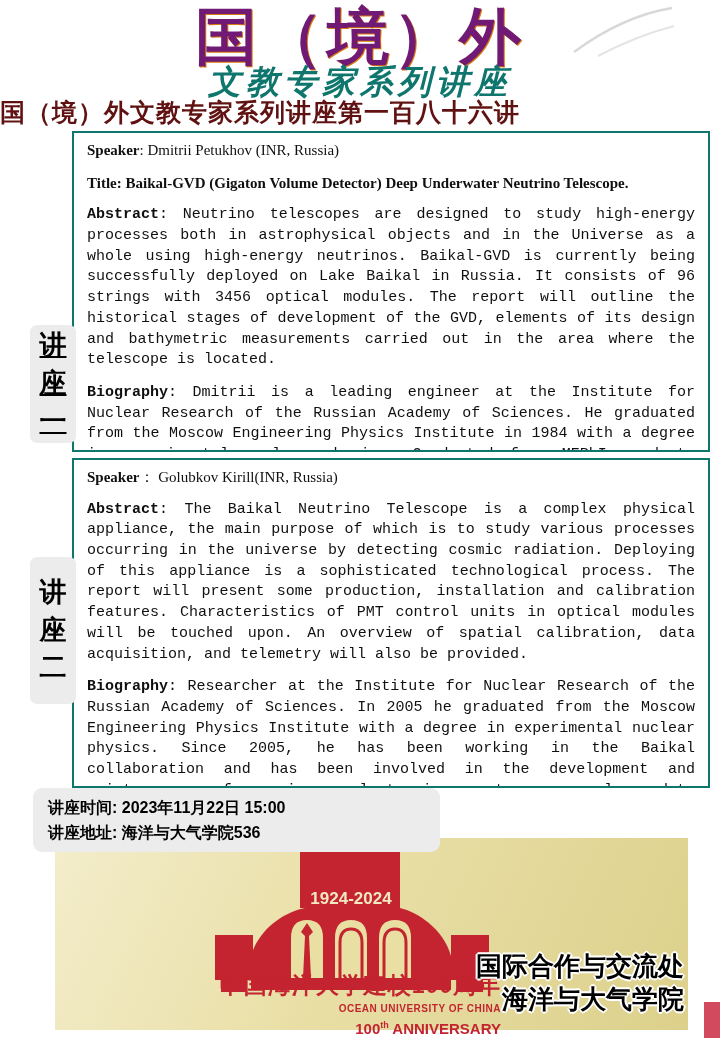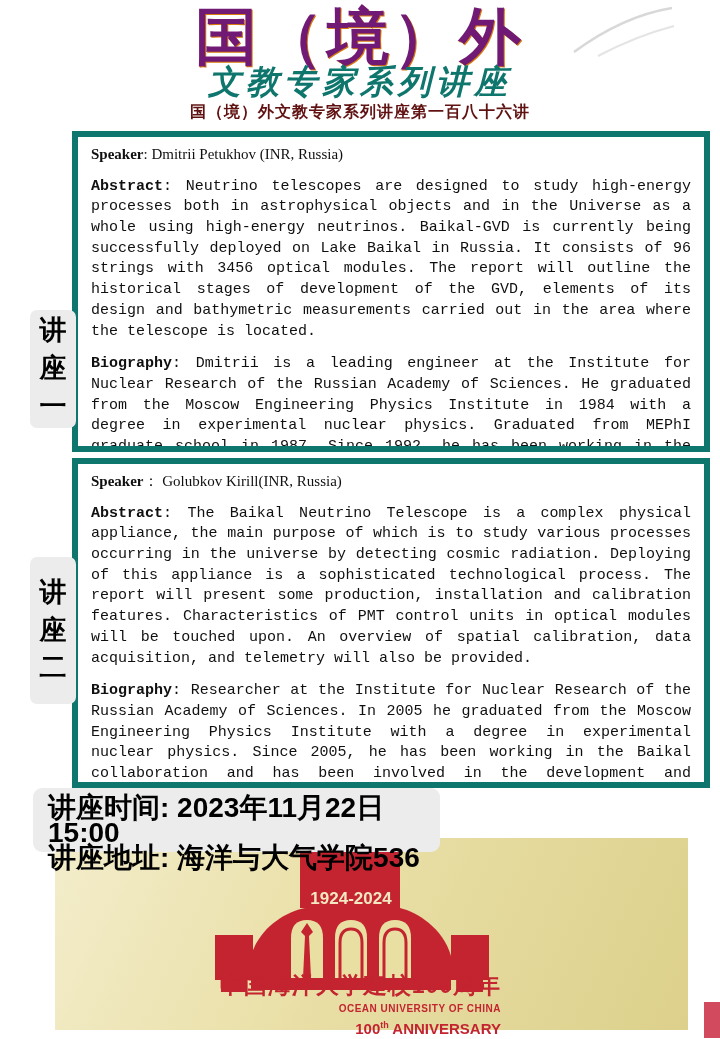--- a/index.html
+++ b/index.html
@@ -6,48 +6,48 @@
   .page{position:relative;width:720px;height:1039px;background:#ffffff;overflow:hidden;
         font-family:"Liberation Sans",sans-serif;}
 
   
   .title1{position:absolute;top:2px;left:0;width:100%;text-align:center;
           font-size:62px;line-height:70px;font-weight:900;letter-spacing:4px;
           color:#701a75;text-shadow:1px 1px 0 #d87a0e;}
   .title2{position:absolute;top:64px;left:0;width:100%;text-align:center;
           font-size:33px;line-height:36px;font-weight:900;font-style:italic;
           letter-spacing:5px;color:#0f766e;}
-  .series{position:absolute;top:99px;left:0;width:100%;text-align:center;
-          font-size:16px;line-height:26px;font-weight:800;letter-spacing:1px;color:#601212;}
+  .series{position:absolute;top:99px;left:0;width:100%;
+          font-size:25px;line-height:26px;font-weight:800;letter-spacing:1px;color:#601212;}
   .swoosh{position:absolute;left:568px;top:2px;}
 
   
   .card{position:absolute;left:72px;width:638px;box-sizing:border-box;
-        border:6px solid #0f766e;background:#fff;padding:7px 13px 0 13px;
+        border:2px solid #0f766e;background:#fff;padding:7px 13px 0 13px;
         font-family:"Liberation Serif","DejaVu Serif",serif;font-size:15px;
         line-height:1.38;color:#101010;overflow:hidden;}
   .card1{top:131px;height:321px;}
   .card2{top:458px;height:330px;}
   .card p{margin:0 0 12px 0;}
   .card .just{text-align:justify;font-family:Liberation Mono, monospace;}
   .card .boldline{font-weight:bold;}
   .card b{font-weight:bold;}
 
   
   .side-label{position:absolute;left:30px;width:46px;background:#ececec;border-radius:7px;
               display:flex;align-items:center;justify-content:center;
               font-size:27px;font-weight:800;color:#000;}
   .side-label .vtext{width:1.05em;line-height:1.4;word-break:break-all;text-align:center;}
-  .label1{top:310px;height:118px;}
+  .label1{top:325px;height:118px;text-decoration:underline;}
   .label2{top:557px;height:147px;}
 
   
   .info-box{position:absolute;left:33px;top:788px;width:407px;height:64px;
             background:#ececec;border-radius:9px;box-sizing:border-box;
-            padding:7px 0 0 15px;font-size:28px;font-weight:700;line-height:25px;color:#000;z-index:3;}
+            padding:7px 0 0 15px;font-size:16px;font-weight:700;line-height:25px;color:#000;z-index:3;}
 
   
   .banner{position:absolute;left:55px;top:838px;width:633px;height:192px;z-index:1;
           background:linear-gradient(115deg,#f3edcb 0%,#e9dfa6 45%,#dcd08b 100%);}
   .logo-svg{position:absolute;left:0;top:0;}
   .banner-text{position:absolute;left:146px;top:134px;width:300px;text-align:right;color:#c32430;}
   .cn-line{font-size:23px;font-weight:800;letter-spacing:1px;line-height:26px;}
   .en-line{font-size:10px;font-weight:800;line-height:17px;margin-top:2px;letter-spacing:0.5px;}
   .anniv{font-size:15px;font-weight:800;line-height:16px;}
   .anniv sup{font-size:9px;}
@@ -65,20 +65,21 @@
   <svg class="swoosh" width="110" height="58" viewBox="0 0 110 58">
     <path d="M6,50 Q55,14 104,6" fill="none" stroke="#c8c8c8" stroke-width="2.5" opacity="0.7"></path>
     <path d="M30,54 Q68,34 106,24" fill="none" stroke="#d2d2d2" stroke-width="2" opacity="0.6"></path>
   </svg>
   <div class="title1">国（境）外</div>
   <div class="title2">文教专家系列讲座</div>
   <div class="series">国（境）外文教专家系列讲座第一百八十六讲</div>
 
   <div class="card card1">
     <p><b>Speaker</b><span>: Dmitrii Petukhov (INR, Russia)</span></p>
+    <p class="boldline"><b>Title</b><span>: Baikal-GVD (Gigaton Volume Detector) Deep Underwater Neutrino Telescope.</span></p>
     <p class="just"><b>Abstract</b><span>: Neutrino telescopes are designed to study high-energy processes both in astrophysical objects and in the Universe as a whole using high-energy neutrinos. Baikal-GVD is currently being successfully deployed on Lake Baikal in Russia. It consists of 96 strings with 3456 optical modules. The report will outline the historical stages of development of the GVD, elements of its design and bathymetric measurements carried out in the area where the telescope is located.</span></p>
     <p class="just"><b>Biography</b><span>: Dmitrii is a leading engineer at the Institute for Nuclear Research of the Russian Academy of Sciences. He graduated from the Moscow Engineering Physics Institute in 1984 with a degree in experimental nuclear physics. Graduated from MEPhI graduate school in 1987. Since 1992, he has been working in the Baikal collaboration on developing software for data acquisition system for the NT-200 and Baikal-GVD.</span></p>
   </div>
   <div class="side-label label1">
     <div class="vtext">讲座一</div>
   </div>
 
   <div class="card card2">
     <p><b>Speaker</b><span>： Golubkov Kirill(INR, Russia)</span></p>
     <p class="just"><b>Abstract</b><span>: The Baikal Neutrino Telescope is a complex physical appliance, the main purpose of which is to study various processes occurring in the universe by detecting cosmic radiation. Deploying of this appliance is a sophisticated technological process. The report will present some production, installation and calibration features. Characteristics of PMT control units in optical modules will be touched upon. An overview of spatial calibration, data acquisition, and telemetry will also be provided.</span></p>
@@ -111,16 +112,20 @@
       <polygon points="248,140 250,98 246,94 252,85 258,94 254,98 256,140" fill="#c32430"></polygon>
       <path d="M285,140 V105 Q285,91 296,91 Q307,91 307,105 V140" fill="none" stroke="#c32430" stroke-width="3"></path>
       <path d="M329,140 V105 Q329,91 340,91 Q351,91 351,105 V140" fill="none" stroke="#c32430" stroke-width="3"></path>
       <text x="296" y="66" text-anchor="middle" font-family="Liberation Sans, sans-serif" font-size="17" font-weight="bold" fill="#f2e9c2">1924-2024</text>
     </svg>
     <div class="banner-text">
       <div class="cn-line">中国海洋大学建校100周年</div>
       <div class="en-line">OCEAN UNIVERSITY OF CHINA</div>
       <div class="anniv"><span>100</span><sup>th</sup><span> ANNIVERSARY</span></div>
     </div>
+    <div class="org-lines">
+      <div>国际合作与交流处</div>
+      <div>海洋与大气学院</div>
+    </div>
   </div>
 
   <div class="corner-mark"></div>
 </div>
 
 </body></html>

